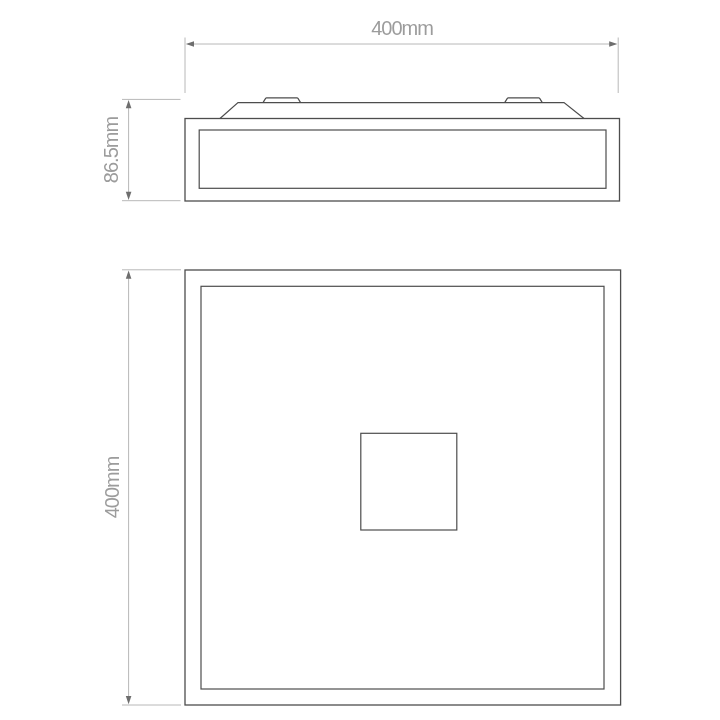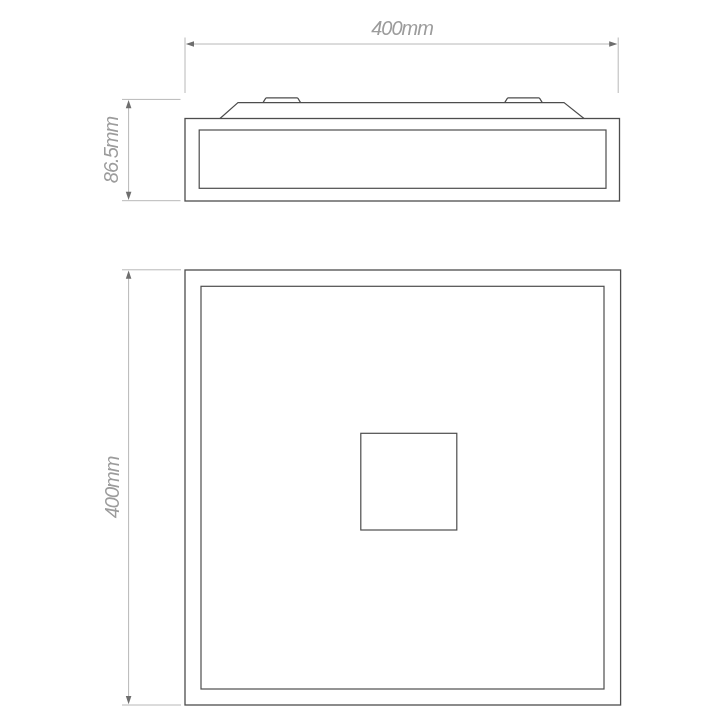--- a/index.html
+++ b/index.html
@@ -1,16 +1,16 @@
 <!DOCTYPE html>
 <html><head>
 <meta charset="utf-8">
 <style>
   html,body{margin:0;padding:0;background:#ffffff;}
-  .page{position:relative;width:720px;height:720px;background:#ffffff;overflow:hidden;font-style:italic;}
+  .page{position:relative;width:720px;height:720px;background:#ffffff;overflow:hidden;}
   text{font-family:"Liberation Sans",sans-serif;fill:#9c9c9c;font-size:20px;letter-spacing:-1px;}
 </style>
 </head>
 <body>
 <div class="page">
 <svg width="720" height="720" viewBox="0 0 720 720" xmlns="http://www.w3.org/2000/svg">
 
   <g stroke="#b8b8b8" stroke-width="1">
     <line x1="185" y1="37.5" x2="185" y2="93"></line>
     <line x1="618.2" y1="37.5" x2="618.2" y2="93"></line>

